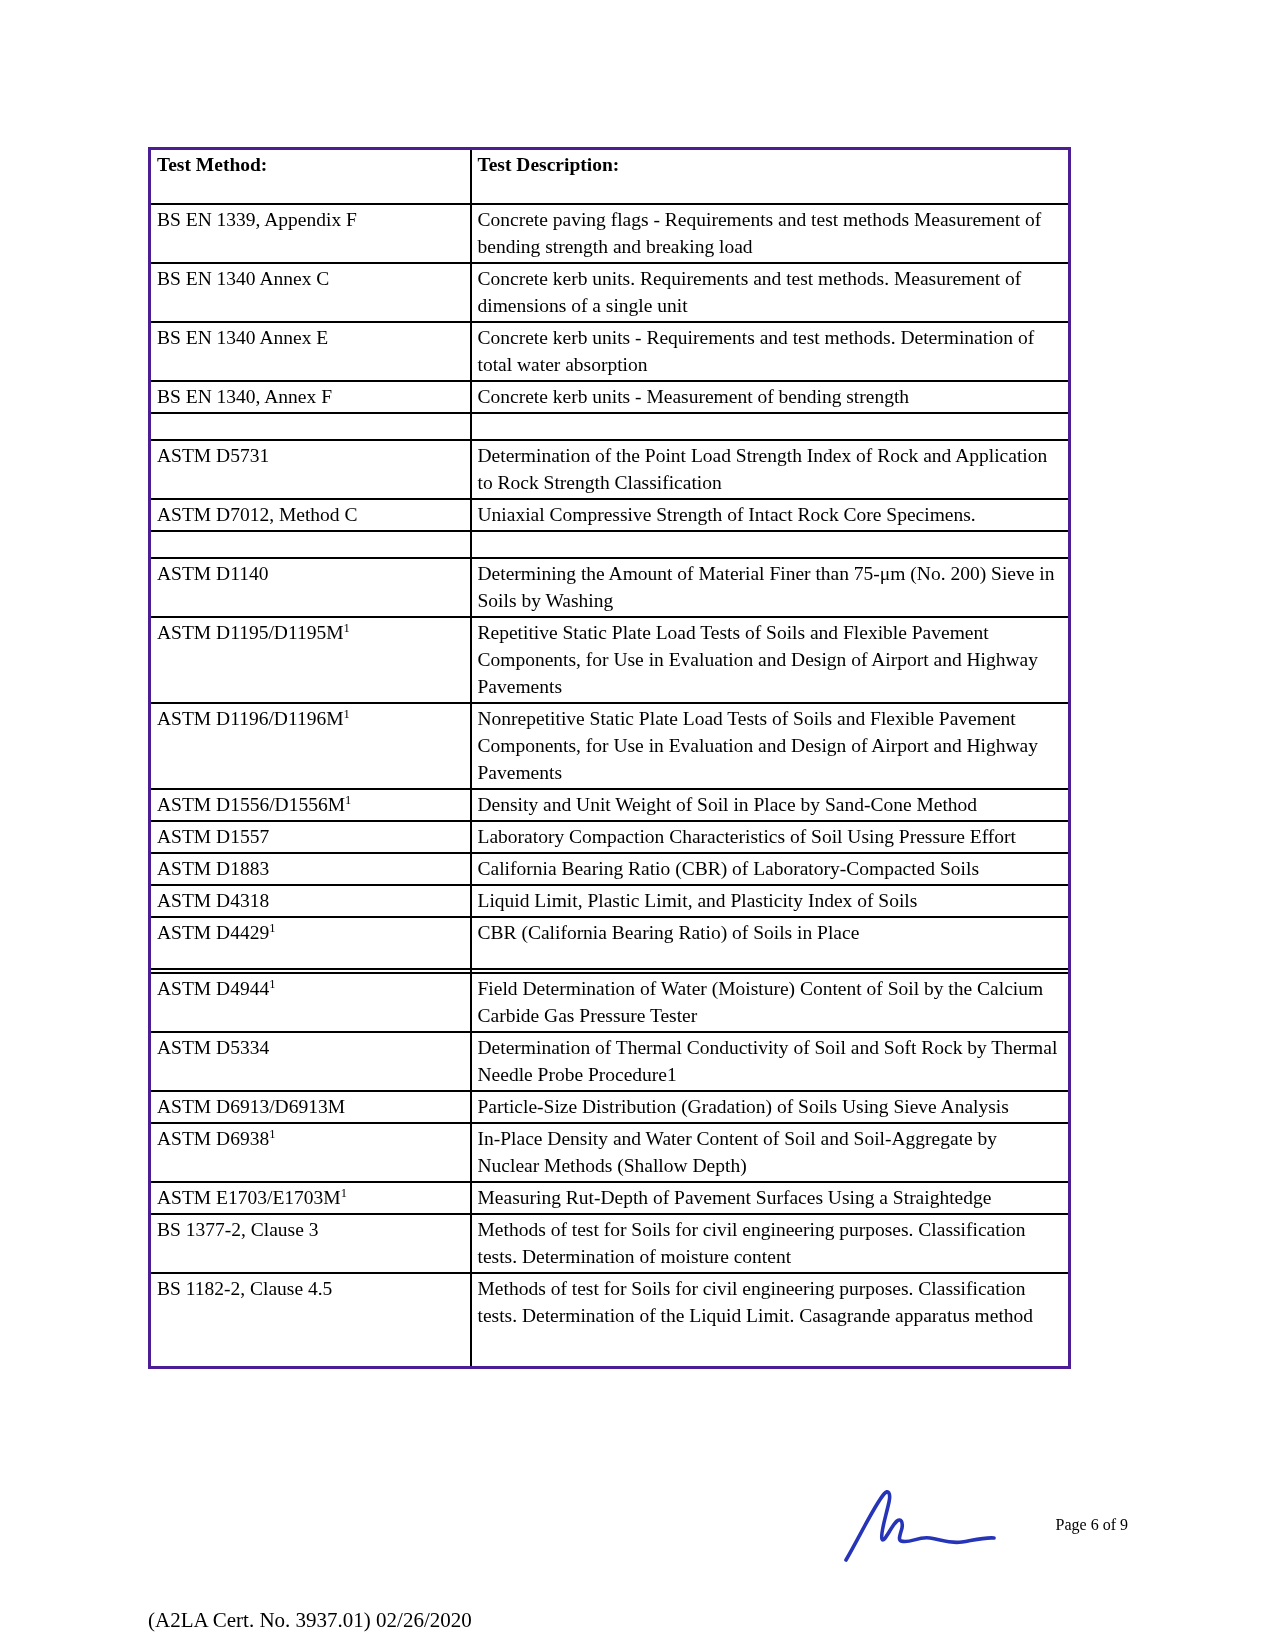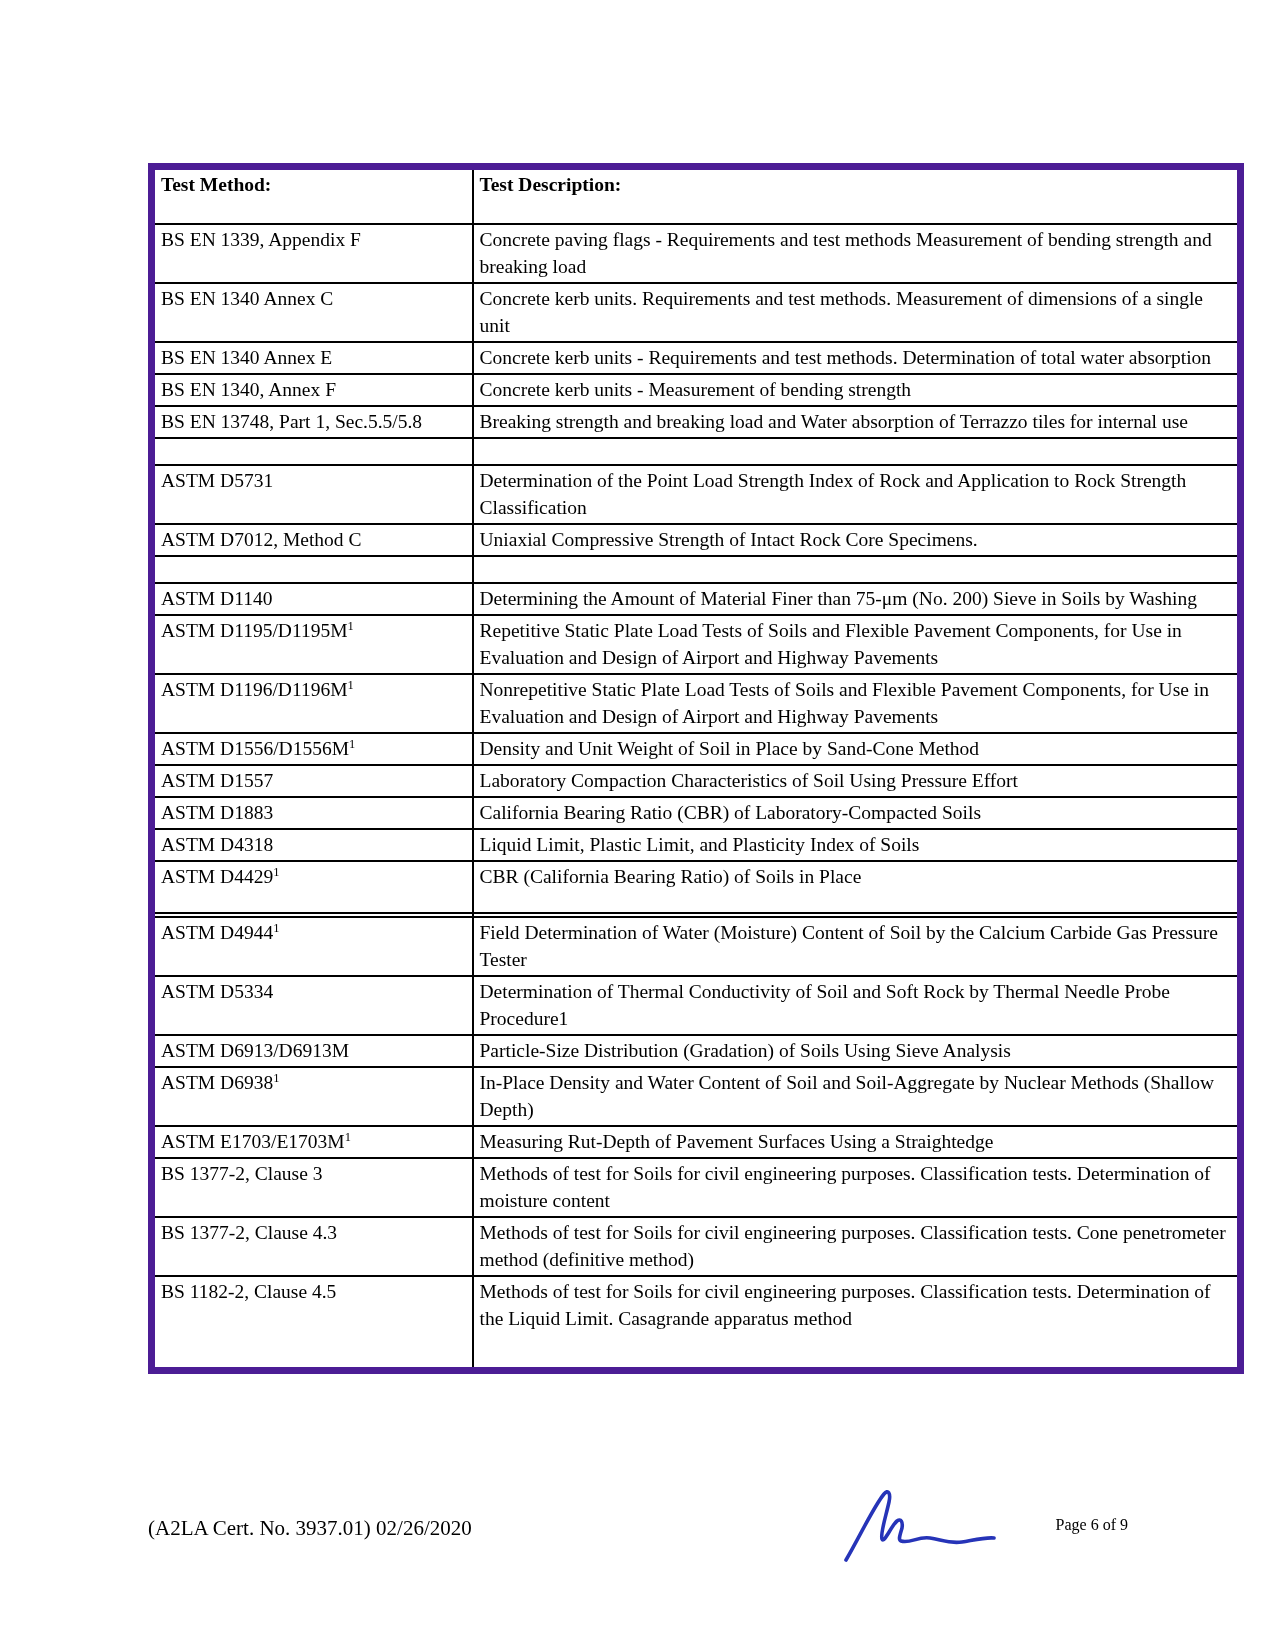--- a/index.html
+++ b/index.html
@@ -7,25 +7,25 @@
     width: 1275px; height: 1650px;
     background: #ffffff;
     position: relative;
     font-family: "Liberation Serif", serif;
     color: #000000;
   }
   .page { position: absolute; inset: 0; background: #ffffff; }
 
   table.methods {
     position: absolute;
-    left: 148px; top: 163px;
-    width: 1096px;
+    left: 148px; top: 147px;
+    width: 923px;
     table-layout: fixed;
     border-collapse: collapse;
-    border: 7px solid #4c1d95;
+    border: 3px solid #4c1d95;
     font-size: 19.5px;
     line-height: 27px;
   }
   table.methods th, table.methods td {
     border: 2px solid #000;
     vertical-align: top;
     padding: 1px 10px 2px 6px;
     overflow: hidden;
   }
   table.methods th {
@@ -33,21 +33,21 @@
     font-weight: bold;
     height: 50px;
   }
   td.c-desc, th.c-desc { padding-left: 9px; margin-top: 48px; }
   .section-label { font-weight: bold; text-decoration: underline; }
   tr.row-empty td { height: 22px; }
   tr.row-spacer td { height: 2px; padding: 0; }
   sup.fnote { font-size: 12.5px; line-height: 0; vertical-align: super; }
 
   .footer-left {
-    position: absolute; left: 148px; top: 1516px;
+    position: absolute; left: 148px; top: 1608px;
     font-size: 21px; white-space: nowrap;
   }
   .footer-page {
     position: absolute; right: 147px; top: 1516px;
     font-size: 16px; white-space: nowrap;
   }
   .signature {
     position: absolute; left: 838px; top: 1484px;
     width: 165px; height: 85px;
   }
@@ -77,24 +77,20 @@
       <td class="c-method"><span class="mtext">BS EN 1340 Annex C</span></td>
       <td class="c-desc">Concrete kerb units. Requirements and test methods. Measurement of dimensions of a single unit</td>
     </tr>
         <tr class="row-item">
       <td class="c-method"><span class="mtext">BS EN 1340 Annex E</span></td>
       <td class="c-desc">Concrete kerb units - Requirements and test methods. Determination of total water absorption</td>
     </tr>
         <tr class="row-item">
       <td class="c-method"><span class="mtext">BS EN 1340, Annex F</span></td>
       <td class="c-desc">Concrete kerb units - Measurement of bending strength</td>
-    </tr>
-        <tr class="row-item">
-      <td class="c-method"><span class="mtext">BS EN 13748, Part 1, Sec.5.5/5.8</span></td>
-      <td class="c-desc">Breaking strength and breaking load and Water absorption of Terrazzo tiles for internal use</td>
     </tr>
         <tr class="row-empty">
       <td class="c-method"><span class="mtext"></span></td>
       <td class="c-desc"></td>
     </tr>
         <tr class="row-item">
       <td class="c-method"><span class="mtext">ASTM D5731</span></td>
       <td class="c-desc">Determination of the Point Load Strength Index of Rock and Application to Rock Strength Classification</td>
     </tr>
         <tr class="row-item">
@@ -158,24 +154,20 @@
       <td class="c-desc">In-Place Density and Water Content of Soil and Soil-Aggregate by Nuclear Methods (Shallow Depth)</td>
     </tr>
         <tr class="row-item">
       <td class="c-method"><span class="mtext">ASTM E1703/E1703M</span><sup class="fnote">1</sup></td>
       <td class="c-desc">Measuring Rut-Depth of Pavement Surfaces Using a Straightedge</td>
     </tr>
         <tr class="row-item">
       <td class="c-method"><span class="mtext">BS 1377-2, Clause 3</span></td>
       <td class="c-desc">Methods of test for Soils for civil engineering purposes. Classification tests. Determination of moisture content</td>
     </tr>
-        <tr class="row-item">
-      <td class="c-method"><span class="mtext">BS 1377-2, Clause 4.3</span></td>
-      <td class="c-desc">Methods of test for Soils for civil engineering purposes. Classification tests. Cone penetrometer method (definitive method)</td>
-    </tr>
         <tr class="row-item" style="height: 94px;">
       <td class="c-method"><span class="mtext">BS 1182-2, Clause 4.5</span></td>
       <td class="c-desc">Methods of test for Soils for civil engineering purposes. Classification tests. Determination of the Liquid Limit. Casagrande apparatus method</td>
     </tr>
       </tbody>
   </table>
 
   <div class="footer-left">(A2LA Cert. No. 3937.01) 02/26/2020</div>
 
   <svg class="signature" viewBox="0 0 165 85" aria-hidden="true">

